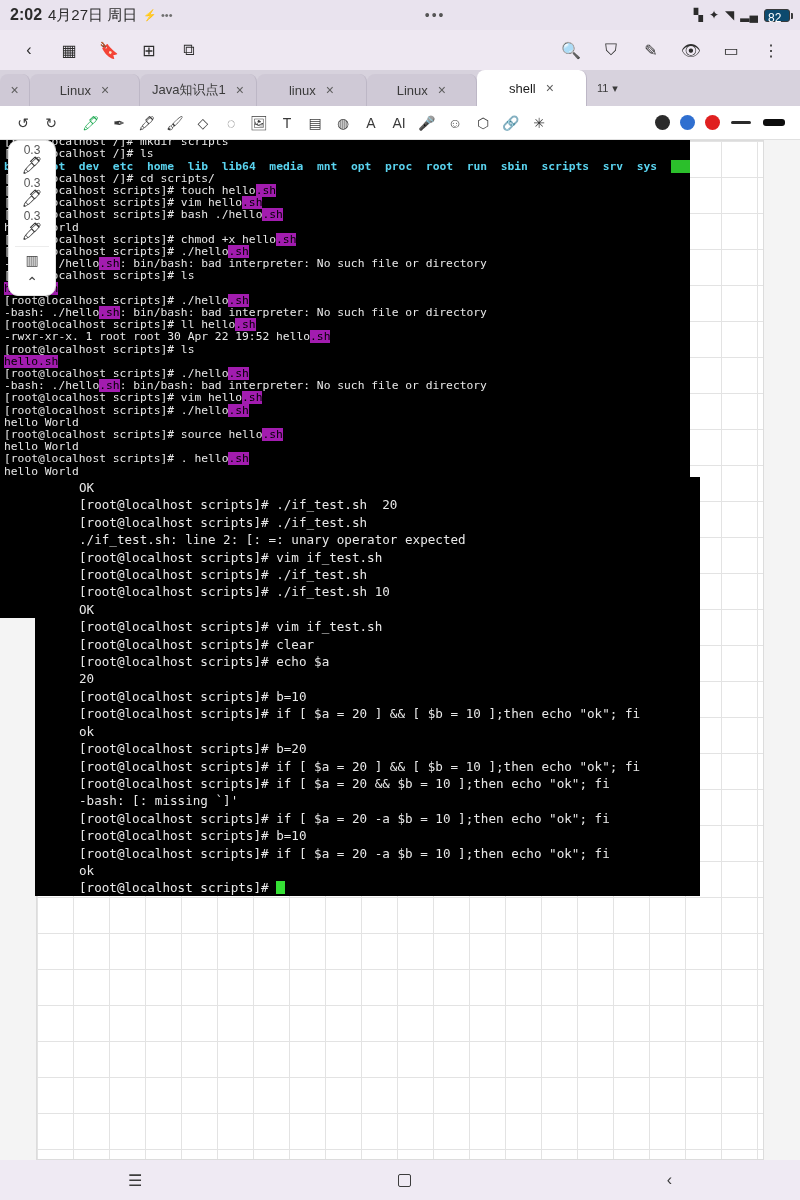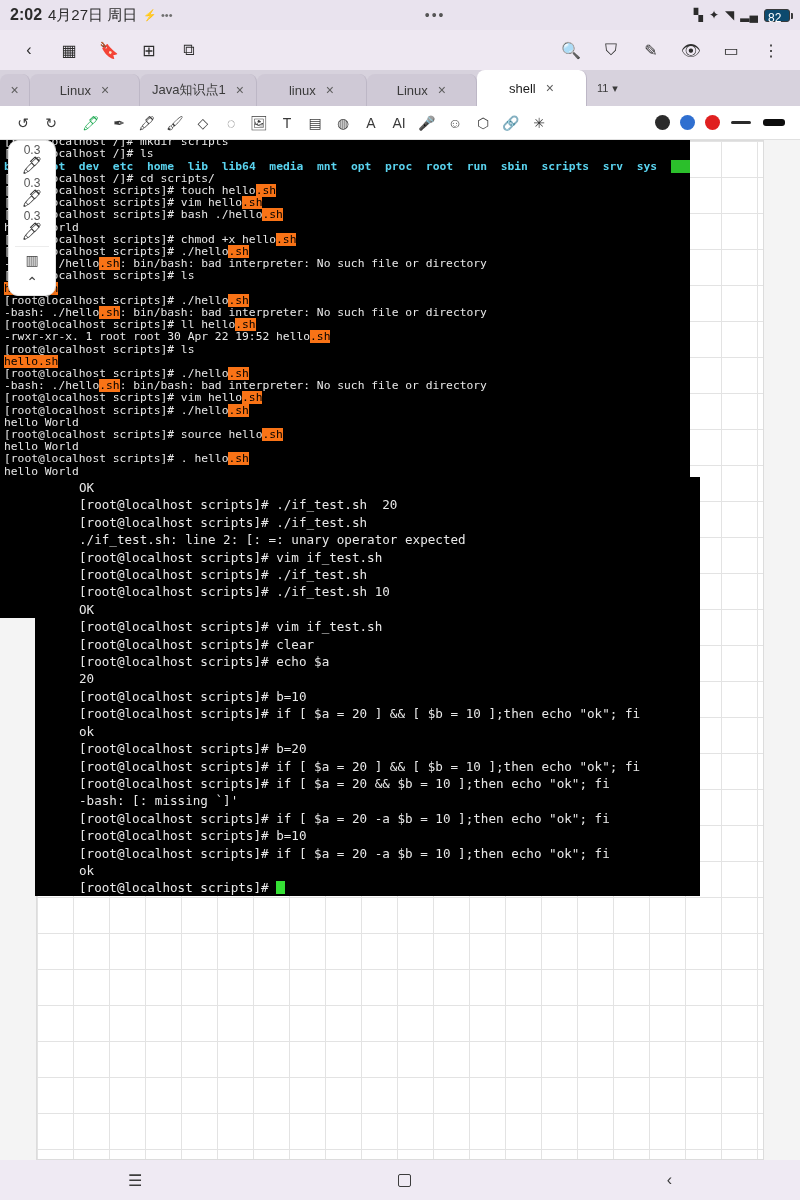--- a/index.html
+++ b/index.html
@@ -150,21 +150,21 @@
     color: #e8e8e8;
     font-family: "DejaVu Sans Mono", "Liberation Mono", monospace;
     font-size: 11.3px;
     line-height: 12.2px;
     white-space: pre;
     overflow: hidden;
     padding: 2px 4px;
   }
   #term-top { left: 0px; top: -18px; width: 690px; height: 496px; }
   #term-bottom { left: 35px; top: 337px; width: 665px; height: 419px; font-size: 12.6px; line-height: 17.4px; padding-left: 44px; }
-  .hl { background: #f97316; color: #000; }
+  .hl { background: #a21caf; color: #000; }
   .dir { color: #5ad4f0; font-weight: bold; }
   .tmp { background: #2bbf2b; color: #000; padding-left: 32px; }
   .cursor { display: inline-block; width: 9px; height: 13px; background: #35e035; vertical-align: -2px; }
 
   
   .navbar {
     position: absolute; left: 0; right: 0; bottom: 0; height: 40px;
     background: #efeaf3;
     display: flex; align-items: center; justify-content: space-around;
     color: #3c3c3c;

